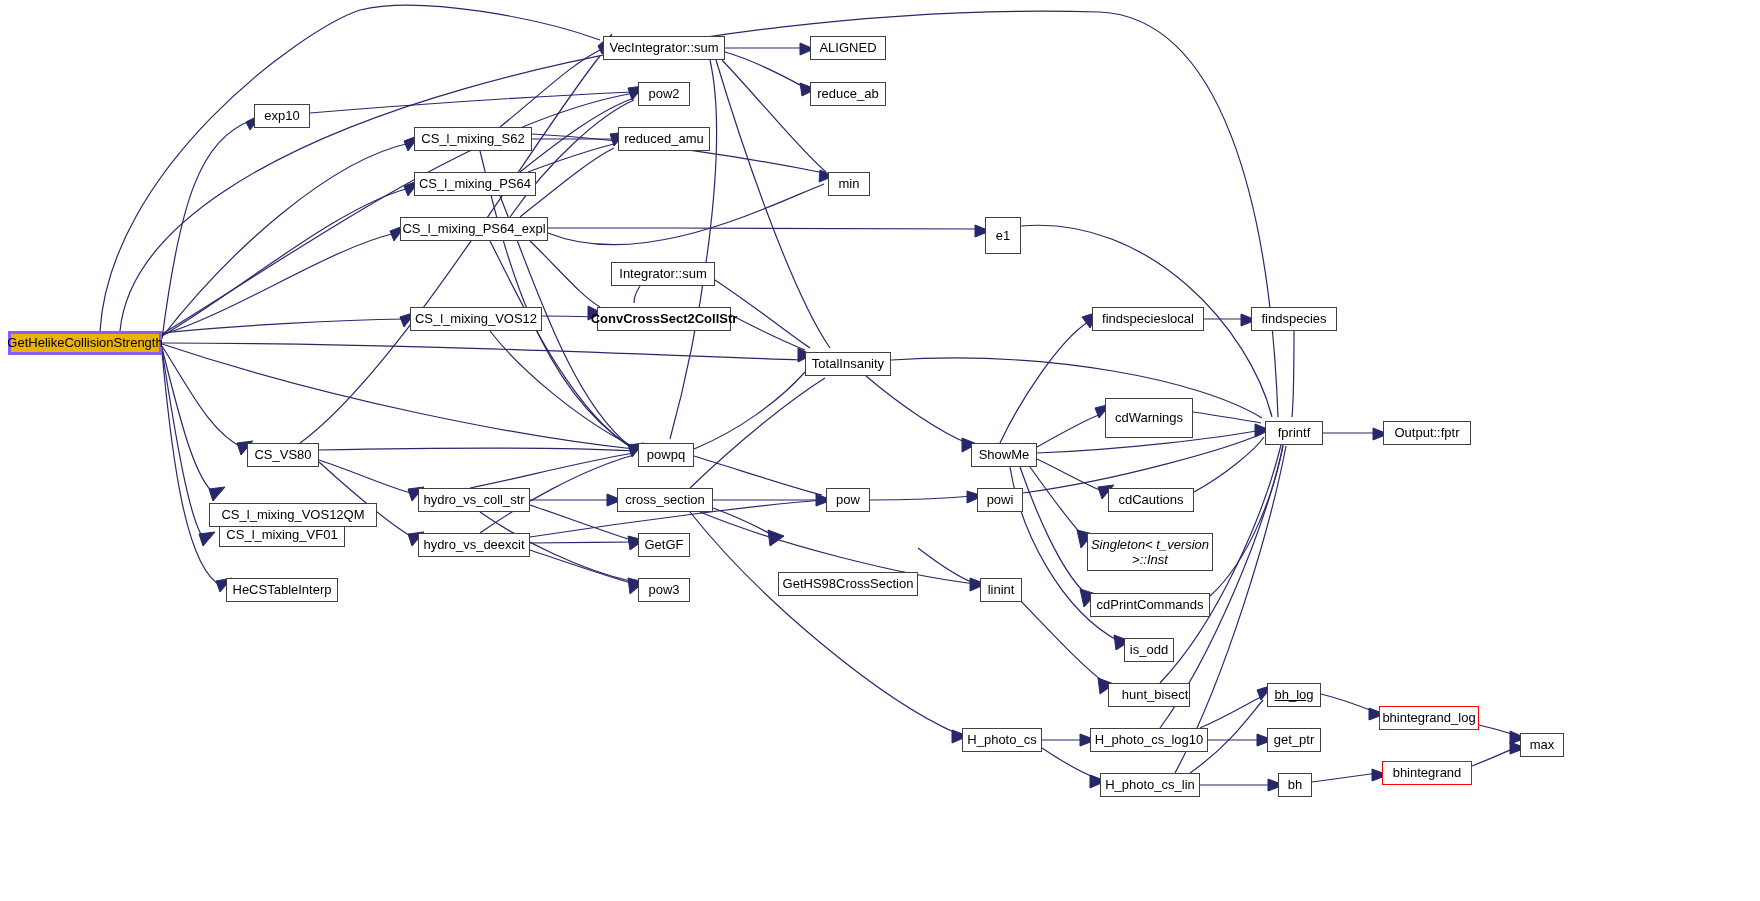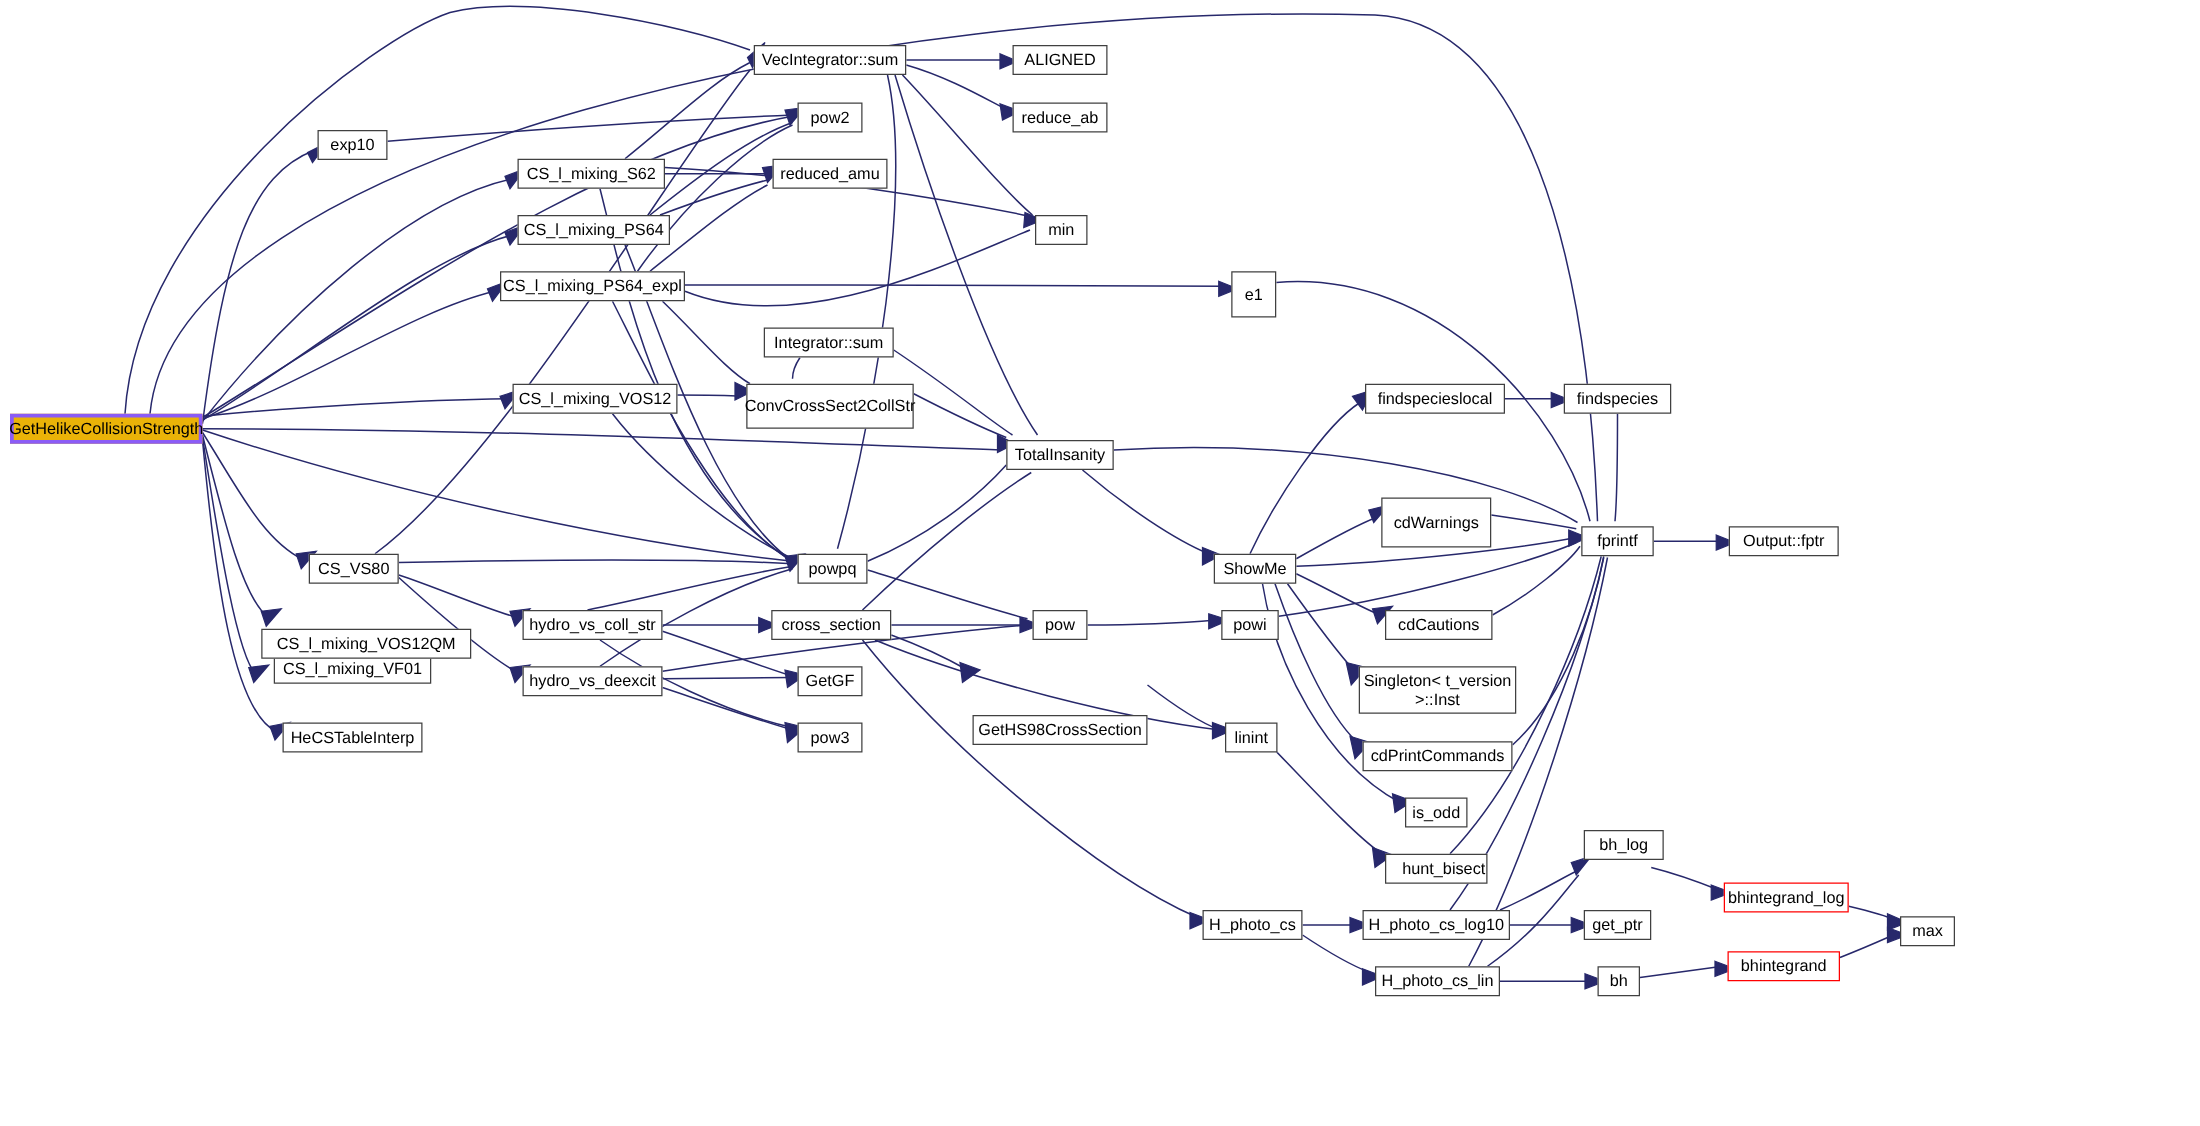--- a/index.html
+++ b/index.html
@@ -4,21 +4,21 @@
 <style>
   html,body{margin:0;padding:0;background:#ffffff;}
   body{font-family:"Liberation Sans", sans-serif;}
   #graph-canvas{position:relative;width:1760px;height:901px;background:#ffffff;overflow:hidden;}
   svg#edges{position:absolute;left:0;top:0;width:1760px;height:901px;}
   .node{position:absolute;box-sizing:border-box;display:flex;align-items:center;justify-content:center;
         background:#ffffff;border:1px solid #404040;color:#000000;font-size:13px;line-height:14px;
         text-align:center;white-space:pre;}
   .node.root{background:#eab308;border:3px solid #8b5cf6;}
   .node.red{border:1px solid #ff0000;}
-  .node.two-line{line-height:15px;}
+  .node.two-line{line-height:15px;font-style:italic;}
   path.edge{fill:none;stroke:#27286b;stroke-width:1.2;}
   polygon.arrow{fill:#27286b;stroke:#27286b;stroke-width:1;}
 </style>
 </head>
 <body>
 
 <div id="graph-canvas">
   <svg id="edges" viewBox="0 0 1760 901" preserveAspectRatio="none">
       <path class="edge" d="M162,339 C180,200 200,140 252,120"></path>
       <path class="edge" d="M162,337 C230,250 330,160 410,143"></path>
@@ -172,21 +172,21 @@
       <div class="node" style="left: 209px; top: 503px; width: 168px; height: 24px;">CS_l_mixing_VOS12QM</div>
       <div class="node" style="left: 226px; top: 578px; width: 112px; height: 24px;">HeCSTableInterp</div>
       <div class="node" style="left: 603px; top: 36px; width: 122px; height: 24px;">VecIntegrator::sum</div>
       <div class="node" style="left: 638px; top: 82px; width: 52px; height: 24px;">pow2</div>
       <div class="node" style="left: 618px; top: 127px; width: 92px; height: 24px;">reduced_amu</div>
       <div class="node" style="left: 810px; top: 36px; width: 76px; height: 24px;">ALIGNED</div>
       <div class="node" style="left: 810px; top: 82px; width: 76px; height: 24px;">reduce_ab</div>
       <div class="node" style="left: 828px; top: 172px; width: 42px; height: 24px;">min</div>
       <div class="node" style="left: 985px; top: 217px; width: 36px; height: 37px;">e1</div>
       <div class="node" style="left: 611px; top: 262px; width: 104px; height: 24px;">Integrator::sum</div>
-      <div class="node" style="left: 597px; top: 307px; width: 134px; height: 36px;">ConvCrossSect2CollStr</div>
+      <div class="node" style="left: 597px; top: 307px; width: 134px; height: 24px; font-weight: bold;">ConvCrossSect2CollStr</div>
       <div class="node" style="left: 805px; top: 352px; width: 86px; height: 24px;">TotalInsanity</div>
       <div class="node" style="left: 1092px; top: 307px; width: 112px; height: 24px;">findspecieslocal</div>
       <div class="node" style="left: 1251px; top: 307px; width: 86px; height: 24px;">findspecies</div>
       <div class="node" style="left: 1105px; top: 398px; width: 88px; height: 40px;">cdWarnings</div>
       <div class="node" style="left: 1265px; top: 421px; width: 58px; height: 24px;">fprintf</div>
       <div class="node" style="left: 1383px; top: 421px; width: 88px; height: 24px;">Output::fptr</div>
       <div class="node" style="left: 971px; top: 443px; width: 66px; height: 24px;">ShowMe</div>
       <div class="node" style="left: 638px; top: 443px; width: 56px; height: 24px;">powpq</div>
       <div class="node" style="left: 1108px; top: 488px; width: 86px; height: 24px;">cdCautions</div>
       <div class="node" style="left: 418px; top: 488px; width: 112px; height: 24px;">hydro_vs_coll_str</div>
@@ -196,21 +196,21 @@
       <div class="node" style="left: 418px; top: 533px; width: 112px; height: 24px;">hydro_vs_deexcit</div>
       <div class="node" style="left: 638px; top: 533px; width: 52px; height: 24px;">GetGF</div>
       <div class="node" style="left: 778px; top: 533px; width: 140px; height: 24px; margin-top: 39px;">GetHS98CrossSection</div>
       <div class="node two-line" style="left: 1087px; top: 533px; width: 126px; height: 38px;">Singleton&lt; t_version
 &gt;::Inst</div>
       <div class="node" style="left: 638px; top: 578px; width: 52px; height: 24px;">pow3</div>
       <div class="node" style="left: 980px; top: 578px; width: 42px; height: 24px;">linint</div>
       <div class="node" style="left: 1090px; top: 593px; width: 120px; height: 24px;">cdPrintCommands</div>
       <div class="node" style="left: 1124px; top: 638px; width: 50px; height: 24px;">is_odd</div>
       <div class="node" style="left: 1108px; top: 683px; width: 82px; height: 24px; padding-left: 12px;">hunt_bisect</div>
-      <div class="node" style="left: 1267px; top: 664px; width: 64px; height: 24px;">bh_log</div>
+      <div class="node" style="left: 1267px; top: 683px; width: 54px; height: 24px; text-decoration: underline;">bh_log</div>
       <div class="node red" style="left: 1379px; top: 706px; width: 100px; height: 24px;">bhintegrand_log</div>
       <div class="node" style="left: 1520px; top: 733px; width: 44px; height: 24px;">max</div>
       <div class="node" style="left: 962px; top: 728px; width: 80px; height: 24px;">H_photo_cs</div>
       <div class="node" style="left: 1090px; top: 728px; width: 118px; height: 24px;">H_photo_cs_log10</div>
       <div class="node" style="left: 1267px; top: 728px; width: 54px; height: 24px;">get_ptr</div>
       <div class="node" style="left: 1100px; top: 773px; width: 100px; height: 24px;">H_photo_cs_lin</div>
       <div class="node" style="left: 1278px; top: 773px; width: 34px; height: 24px;">bh</div>
       <div class="node red" style="left: 1382px; top: 761px; width: 90px; height: 24px;">bhintegrand</div>
     </div>
 </div>

